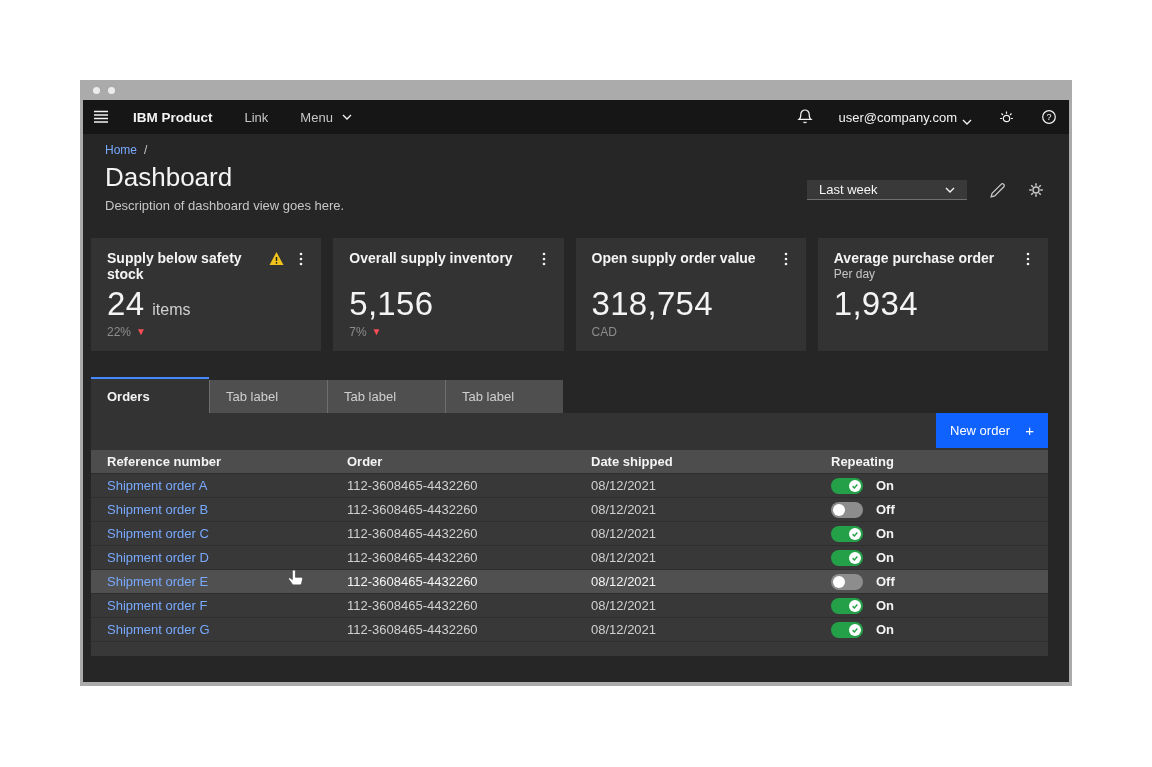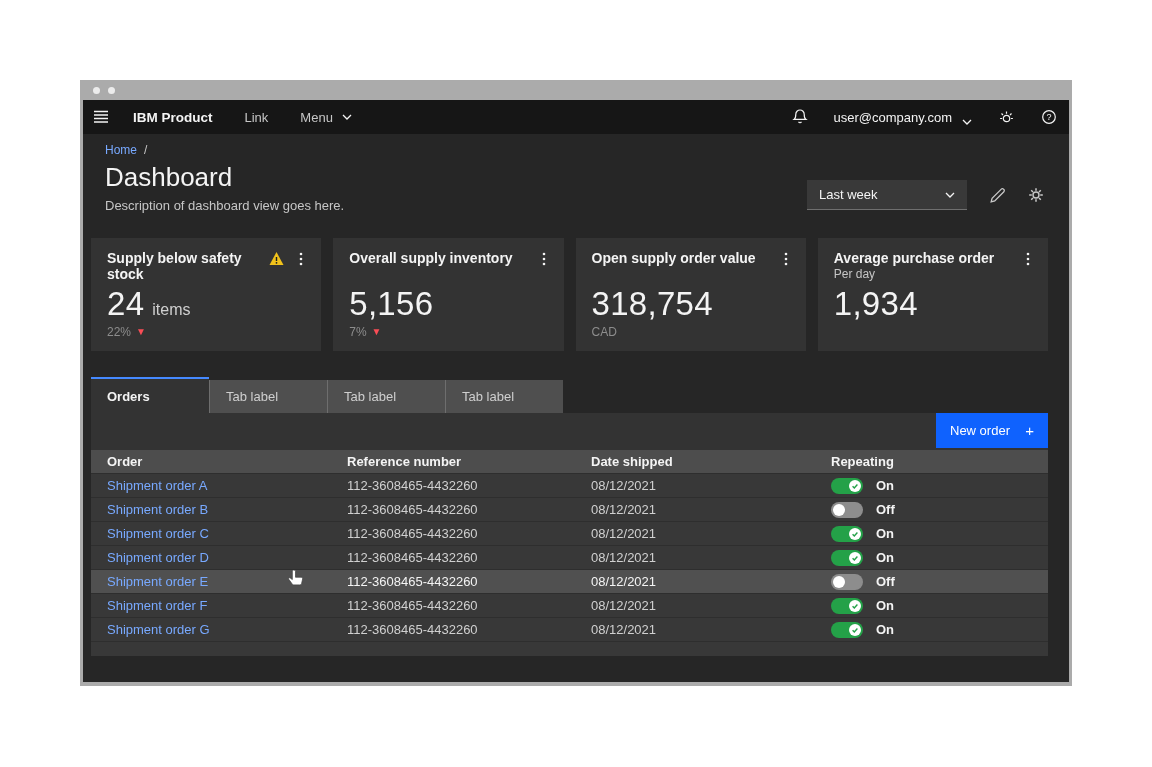--- a/index.html
+++ b/index.html
@@ -13,35 +13,35 @@
   .dot { width: 7px; height: 7px; border-radius: 50%; background: #ececec; }
   .app { height: 582px; background: #262626; display: flex; flex-direction: column; overflow: hidden; }
 
   
   .app-header { height: 34px; background: #161616; display: flex; align-items: center; flex-shrink: 0; padding-right: 12px; }
   .hamburger { width: 36px; height: 34px; display: flex; align-items: center; justify-content: center; cursor: pointer; background: none; border: none; }
   .product { color: #f4f4f4; font-weight: 700; font-size: 13.5px; margin-left: 14px; }
   .nav-link { color: #c6c6c6; font-size: 13px; margin-left: 32px; display: flex; align-items: center; gap: 9px; cursor: pointer; }
   .hdr-right { margin-left: auto; display: flex; align-items: center; }
   .hdr-icon-btn { background: none; border: none; padding: 0; display: flex; align-items: center; cursor: pointer; }
-  .user-menu { display: flex; align-items: flex-end; gap: 10px; margin-left: 26px; color: #f4f4f4; font-size: 13px; cursor: pointer; }
+  .user-menu { display: flex; align-items: flex-end; gap: 5px; margin-left: 26px; color: #f4f4f4; font-size: 13px; cursor: pointer; }
   .hdr-right .spaced { margin-left: 26px; }
 
   
   .content { flex: 1; padding-left: 8px; }
   .container { width: 957px; position: relative; }
   .page-header { padding: 10px 0 0 14px; }
   .breadcrumb { font-size: 12px; line-height: 1; }
   .breadcrumb a { color: #78a9ff; text-decoration: none; cursor: pointer; }
   .breadcrumb .sep { color: #c6c6c6; margin-left: 7px; }
   .page-title { font-size: 26px; font-weight: 400; color: #f4f4f4; margin: 7px 0 5px; line-height: 1.15; }
   .page-desc { font-size: 13px; color: #c6c6c6; line-height: 1.25; }
 
   .controls { position: absolute; top: 46px; right: 4px; display: flex; align-items: center; }
-  .dropdown { width: 160px; height: 30px; background: #393939; border: none; border-bottom: 1px solid #6f6f6f;
+  .dropdown { width: 160px; height: 20px; background: #393939; border: none; border-bottom: 1px solid #6f6f6f;
     display: flex; align-items: center; justify-content: space-between; padding: 8px 12px; color: #f4f4f4; font-size: 13px; cursor: pointer; }
   .icon-btn { background: none; border: none; padding: 0; margin-left: 22px; display: flex; cursor: pointer; }
 
   
   .cards { margin-top: 24px; display: grid; grid-template-columns: repeat(4, 1fr); gap: 12px; }
   .card { height: 113px; background: #333333; padding: 13px 16px 12px; display: flex; flex-direction: column; }
   .card-head { display: flex; align-items: flex-start; gap: 12px; }
   .card-title { flex: 1; font-size: 14px; font-weight: 700; color: #f4f4f4; line-height: 1.1; }
   .card-sub { font-size: 12px; color: #c6c6c6; }
   .kebab { background: none; border: none; padding: 0 2px; cursor: pointer; display: flex; }
@@ -283,22 +283,22 @@
 </div>
 
         <div class="table-section">
           <div class="toolbar">
             <button class="new-order">
               <span>New order</span>
               <span style="font-size:15px;">+</span>
             </button>
           </div>
           <div class="thead grid4">
+            <div class="cell">Reference number</div>
             <div class="cell">Order</div>
-            <div class="cell">Reference number</div>
             <div class="cell">Date shipped</div>
             <div class="cell">Repeating</div>
           </div>
           <div id="rows">
   <div class="row grid4">
     <div class="cell"><a class="order-link">Shipment order A</a></div>
     <div class="cell mono">112-3608465-4432260</div>
     <div class="cell mono">08/12/2021</div>
     <div class="cell toggle-cell">
       <span class="pill on">

